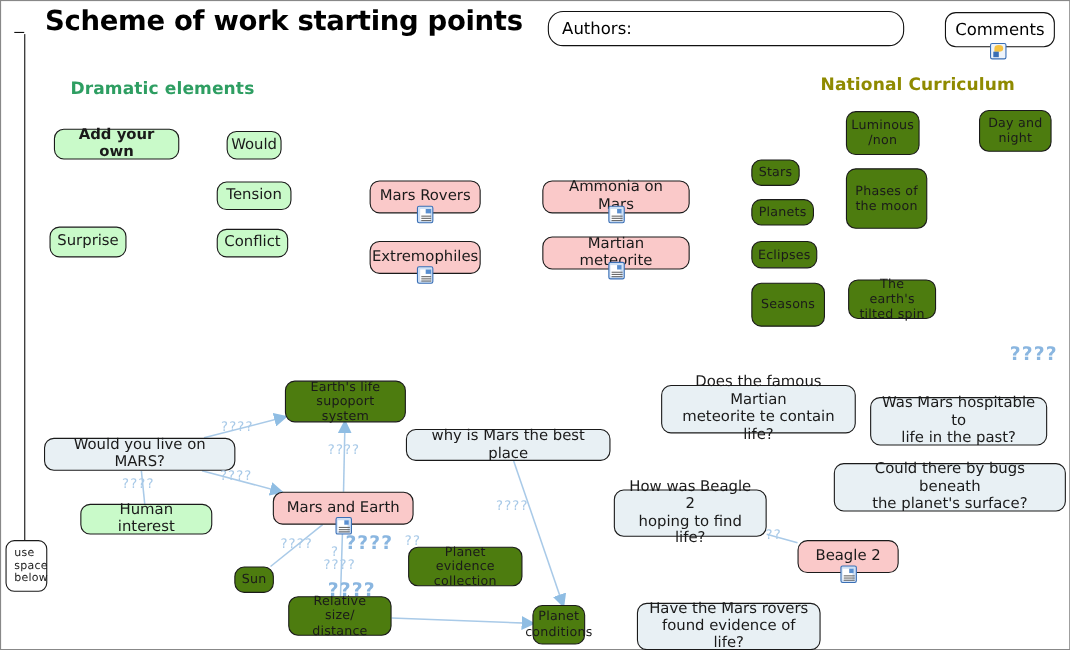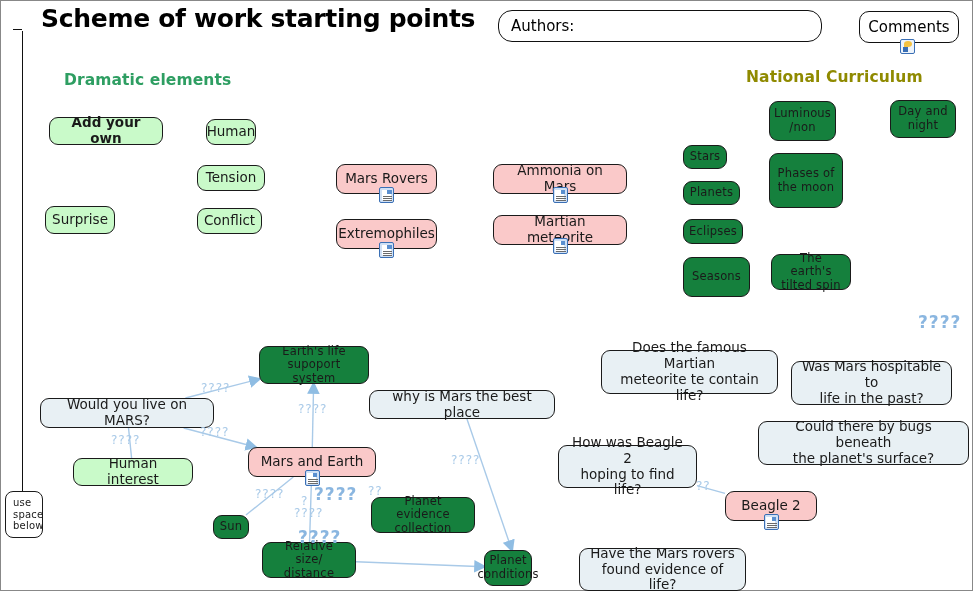--- a/index.html
+++ b/index.html
@@ -19,21 +19,21 @@
     align-items:center;
     justify-content:center;
     text-align:center;
     line-height:1.18;
     white-space:pre-line;
     padding:3px 7px;
     color:#1a1a1a;
   }
   .green{background:#c9fac9;}
   .pink{background:#fac9c9;}
-  .yellow{background:#15803d;}
+  .yellow{background:#4d7c0f;}
   .blue{background:#e8f0f4;}
   .white{background:#ffffff;}
 
   .f-sans{font-family:"DejaVu Sans", sans-serif;font-size:13.5px;}
   .f-comic{font-family:"DejaVu Sans", sans-serif;font-size:11.5px;letter-spacing:.2px;}
   .bold{font-weight:bold;}
 
   .title{
     position:absolute;left:40px;top:3px;
     font-family:"DejaVu Sans", sans-serif;
@@ -139,21 +139,21 @@
         <line x1="292.3076923076923" y1="476" x2="244.95384615384614" y2="514"></line>
         <line x1="310.5408163265306" y1="476" x2="308.55102040816325" y2="541"></line>
         <line x1="465.9663608562691" y1="418" x2="510.8348623853211" y2="549" marker-end="url(#arw)"></line>
         <line x1="355" y1="560.799043062201" x2="483" y2="565.6985645933014" marker-end="url(#arw)"></line>
         <line x1="696" y1="484.6306620209059" x2="724" y2="492.3379790940767"></line>
       </g>
   </svg>
 
   <div id="node-layer">
       <div class="node green f-sans bold" style="left: 48px; top: 116px; width: 114px; height: 28px;">Add your own</div>
-      <div class="node green f-sans" style="left: 205px; top: 118px; width: 50px; height: 26px;">Human</div>
+      <div class="node green f-sans" style="left: 205px; top: 118px; width: 50px; height: 26px;">Would</div>
       <div class="node green f-sans" style="left: 196px; top: 164px; width: 68px; height: 26px;">Tension</div>
       <div class="node green f-sans" style="left: 44px; top: 205px; width: 70px; height: 28px;">Surprise</div>
       <div class="node green f-sans" style="left: 196px; top: 207px; width: 65px; height: 26px;">Conflict</div>
       <div class="node pink f-sans" style="left: 335px; top: 163px; width: 101px; height: 30px;">Mars Rovers</div>
       <div class="doc-icon" style="left: 378px; top: 186px;">
         <i></i>
         <b></b>
         <u></u>
       </div>
       <div class="node pink f-sans" style="left: 492px; top: 163px; width: 134px; height: 30px;">Ammonia on Mars</div>

